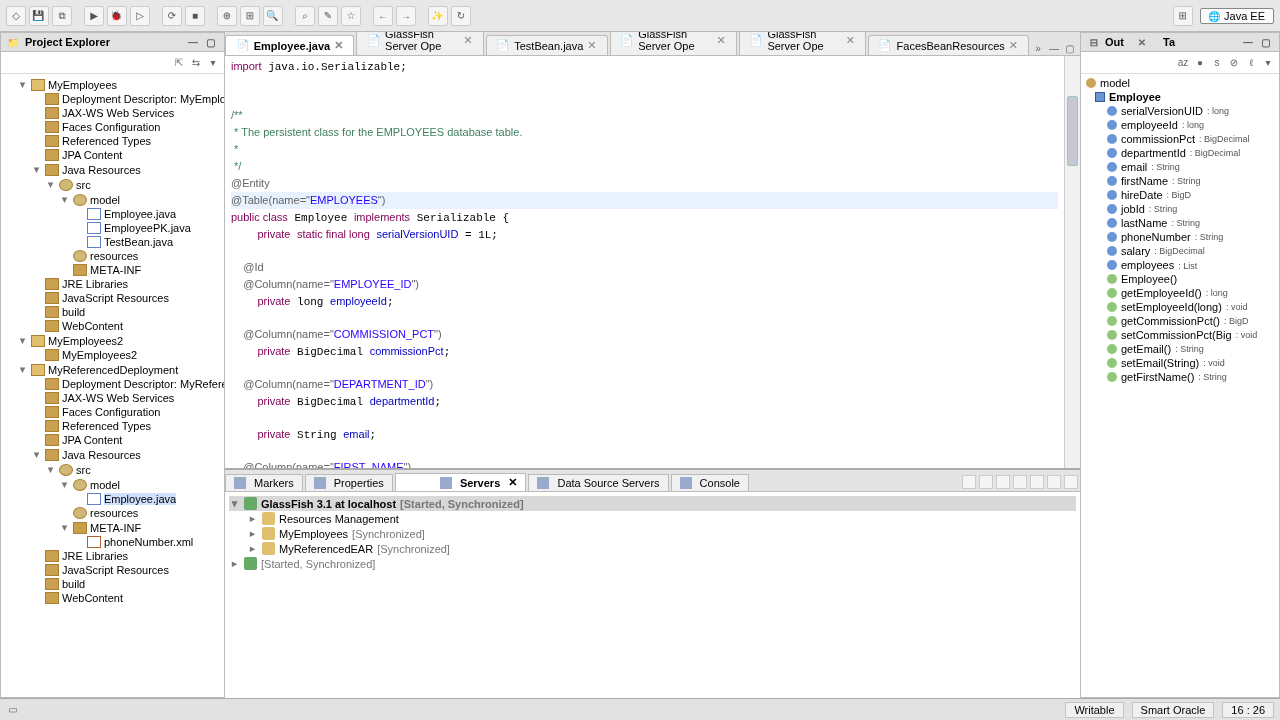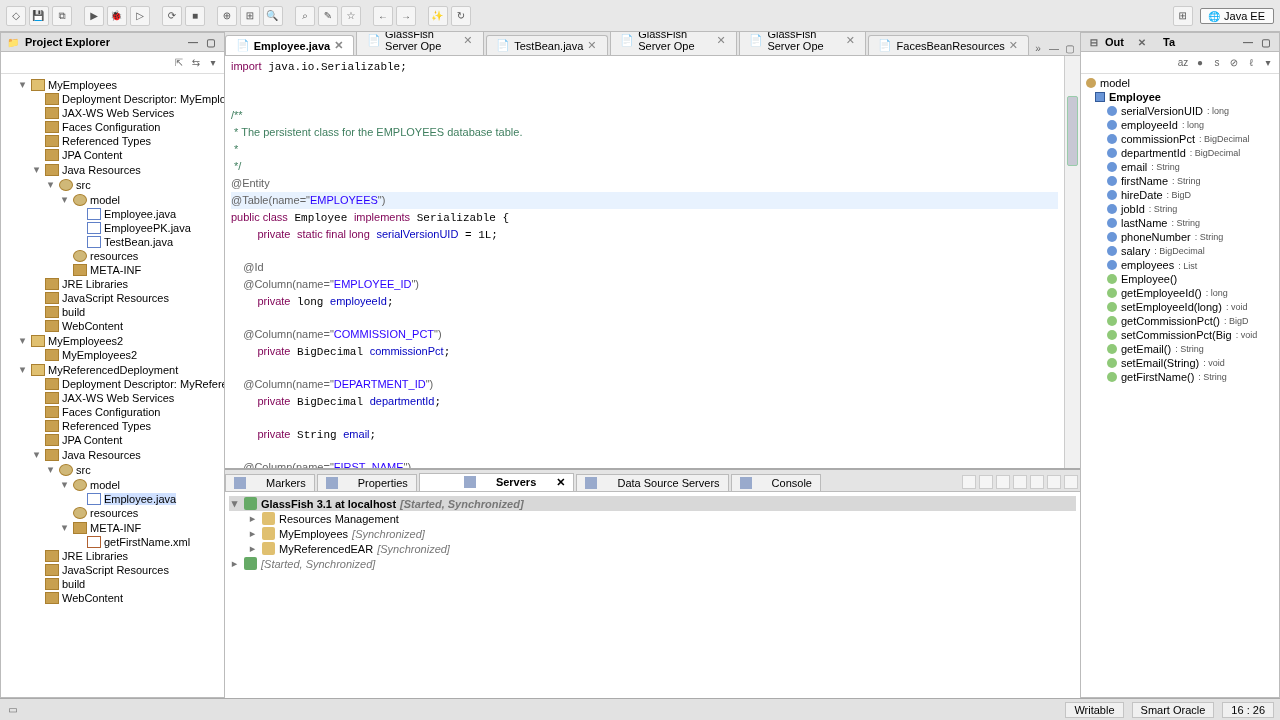--- a/index.html
+++ b/index.html
@@ -35,29 +35,29 @@
   .code .str{color:#2a00ff;}
   .code .field{color:#0000c0;}
   .code .cmt{color:#3f7f5f;}
   .code .ann{color:#646464;}
   .code pre{font-family:inherit;white-space:pre;}
   .code .hl{background:#e8f2fe;display:inline-block;width:100%}
   .scrollbar{width:16px;background:#f1f1f1;border-left:1px solid #ccc;position:relative;}
   .scrollbar .thumb{position:absolute;left:2px;right:2px;top:40px;height:70px;background:#c8c8d4;border:1px solid #9ca;border-radius:2px;}
   .bottom-panel{height:230px;border-top:2px solid #aaa;display:flex;flex-direction:column;background:#fff;}
   .btabs{height:22px;background:#e4e4e4;border-bottom:1px solid #bbb;display:flex;align-items:flex-end;}
-  .btab{padding:2px 8px;border:1px solid #bbb;border-bottom:none;margin-right:2px;font-size:10px;background:#f1f1f1;display:flex;gap:20px;}
+  .btab{padding:2px 8px;border:1px solid #bbb;border-bottom:none;margin-right:2px;font-size:10px;background:#f1f1f1;display:flex;gap:8px;align-items:center;}
   .btab.active{background:#fff;font-weight:bold;padding-left:44px;}
   .btab .bicon{width:12px;height:12px;display:inline-block;background:#9ac;}
   .bpanel-body{flex:1;overflow:auto;padding:4px;}
   .srv{padding:1px 0;display:flex;align-items:center;gap:4px;}
   .srv .tw{width:11px;color:#777;display:inline-block;text-align:center;}
   .srv .sicon{width:13px;height:13px;display:inline-block;background:#6a6;border-radius:2px;}
   .srv .sicon.app{background:#e0c070;}
-  .srv .status{color:#777;font-style:italic;}
+  .srv .status{color:#777;}
   .srv.sel{background:#d8d8d8;font-weight:bold;}
   .right-col{width:200px;display:flex;flex-direction:column;}
   .outline-items{flex:1;overflow:auto;padding:2px;}
   .outline-items div{padding:1px 3px;white-space:nowrap;display:flex;align-items:center;gap:4px;}
   .outline-items .t{color:#555;font-size:9px;}
   .oc{width:10px;height:10px;border-radius:50%;display:inline-block;}
   .oc.f{background:#6a96d8;}
   .oc.m{background:#8fc978;}
   .oc.c{background:#6a96d8;border:1px solid #335a99;border-radius:0;}
   .status-bar{height:22px;background:#e2e2e2;border-top:1px solid #aaa;display:flex;align-items:center;padding:0 6px;font-size:10px;gap:8px;}
@@ -306,21 +306,21 @@
                       <li>
                         <span class="tw">▾</span>
                         <span class="ico"></span>
                         <span class="">META-INF</span>
                       </li>
                       <li style="padding:0">
                         <ul>
                           <li>
                             <span class="tw"> </span>
                             <span class="ico xml"></span>
-                            <span class="">getFirstName.xml</span>
+                            <span class="">phoneNumber.xml</span>
                           </li>
                         </ul>
                       </li>
                     </ul>
                   </li>
                 </ul>
               </li>
               <li>
                 <span class="tw"> </span>
                 <span class="ico"></span>

